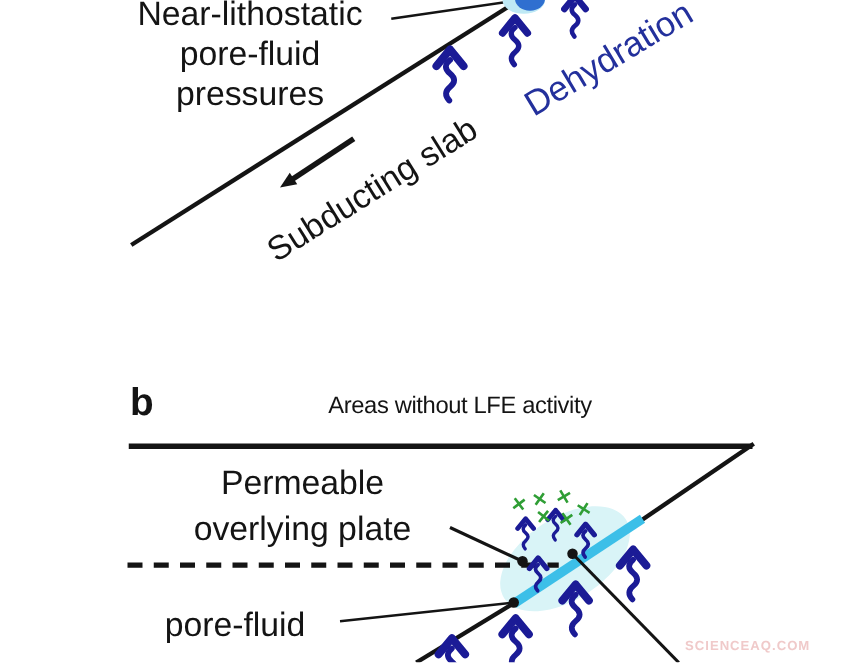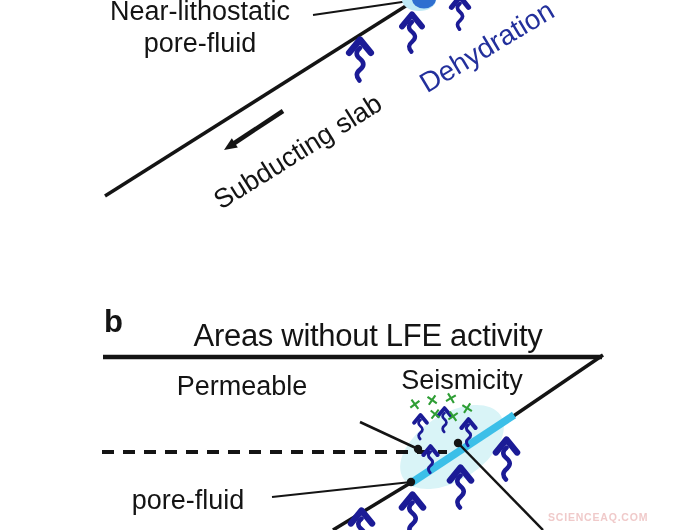--- a/index.html
+++ b/index.html
@@ -82,35 +82,36 @@
     <use href="#fluid-arrow" x="457" y="417" width="23" height="31"></use>
     <use href="#fluid-arrow" x="490" y="436" width="33" height="47"></use>
     <use href="#fluid-arrow" x="444" y="464" width="33" height="47"></use>
     <use href="#fluid-arrow" x="396" y="491" width="33" height="47"></use>
     <use href="#fluid-arrow" x="345" y="507" width="33" height="47"></use>
   </svg>
 
   <div class="lbl center-block" style="left:70px;top:-5px;width:260px;font-size:27px;line-height:32px;">
     <div>Near-lithostatic</div>
     <div>pore-fluid</div>
+    <div>pressures</div>
   </div>
 
   <div class="lbl" style="left:298px;top:152px;font-size:27px;transform:translate(-50%,-50%) rotate(-32deg);">Subducting slab</div>
 
   <div class="lbl" style="left:487px;top:47px;font-size:28px;color:var(--dehydration-text);transform:translate(-50%,-50%) rotate(-31deg);">Dehydration</div>
 
   <div class="lbl" style="left:104px;top:304px;font-size:31px;font-weight:600;">b</div>
 
-  <div class="lbl" style="left:368px;top:336px;font-size:31px;letter-spacing:-0.3px;transform:translate(-50%,-50%);">Areas without LFE activity</div>
+  <div class="lbl" style="left:368px;top:325px;font-size:19px;letter-spacing:-0.3px;transform:translate(-50%,-50%);">Areas without LFE activity</div>
 
   <div class="lbl center-block" style="left:242px;top:368px;font-size:27px;line-height:37px;transform:translateX(-50%);">
     <div>Permeable</div>
+    <div>overlying plate</div>
   </div>
 
-  <div class="lbl" style="left:462px;top:380px;font-size:27px;transform:translate(-50%,-50%);">Seismicity</div>
 
   <div class="lbl center-block" style="left:188px;top:482px;font-size:27px;line-height:37px;transform:translateX(-50%);">
     <div>pore-fluid</div>
   </div>
 
   <span class="xmark" style="left:415px;top:404px;transform:translate(-50%,-50%) rotate(8deg);">×</span>
   <span class="xmark" style="left:432px;top:400px;transform:translate(-50%,-50%) rotate(-10deg);">×</span>
   <span class="xmark" style="left:451px;top:398px;transform:translate(-50%,-50%) rotate(14deg);">×</span>
   <span class="xmark" style="left:435px;top:414px;transform:translate(-50%,-50%) rotate(-6deg);">×</span>
   <span class="xmark" style="left:453px;top:416px;transform:translate(-50%,-50%) rotate(10deg);">×</span>

